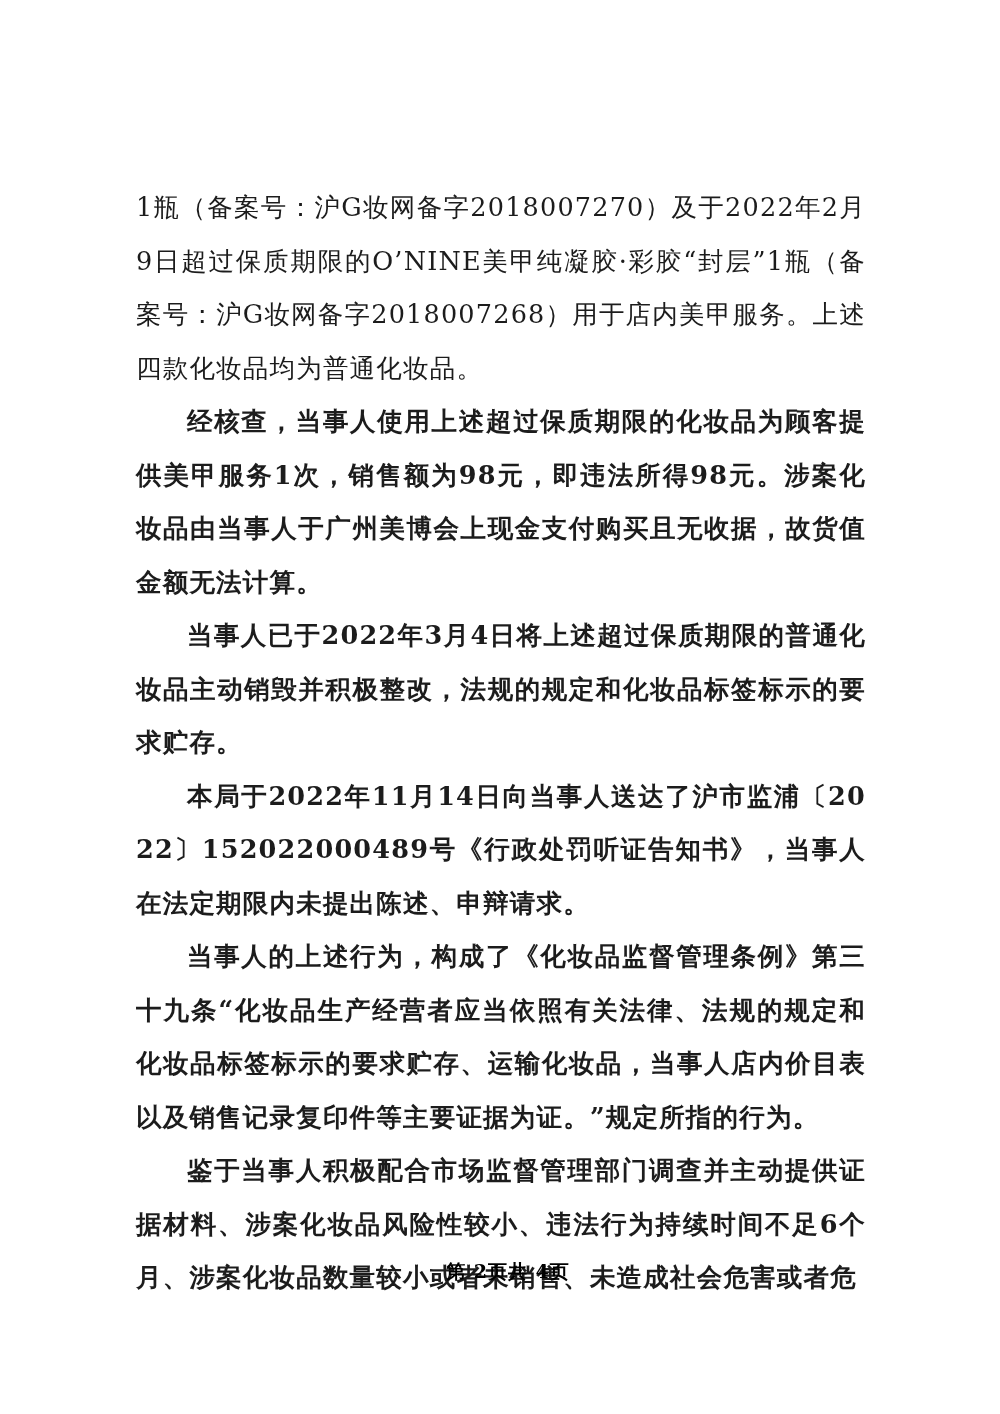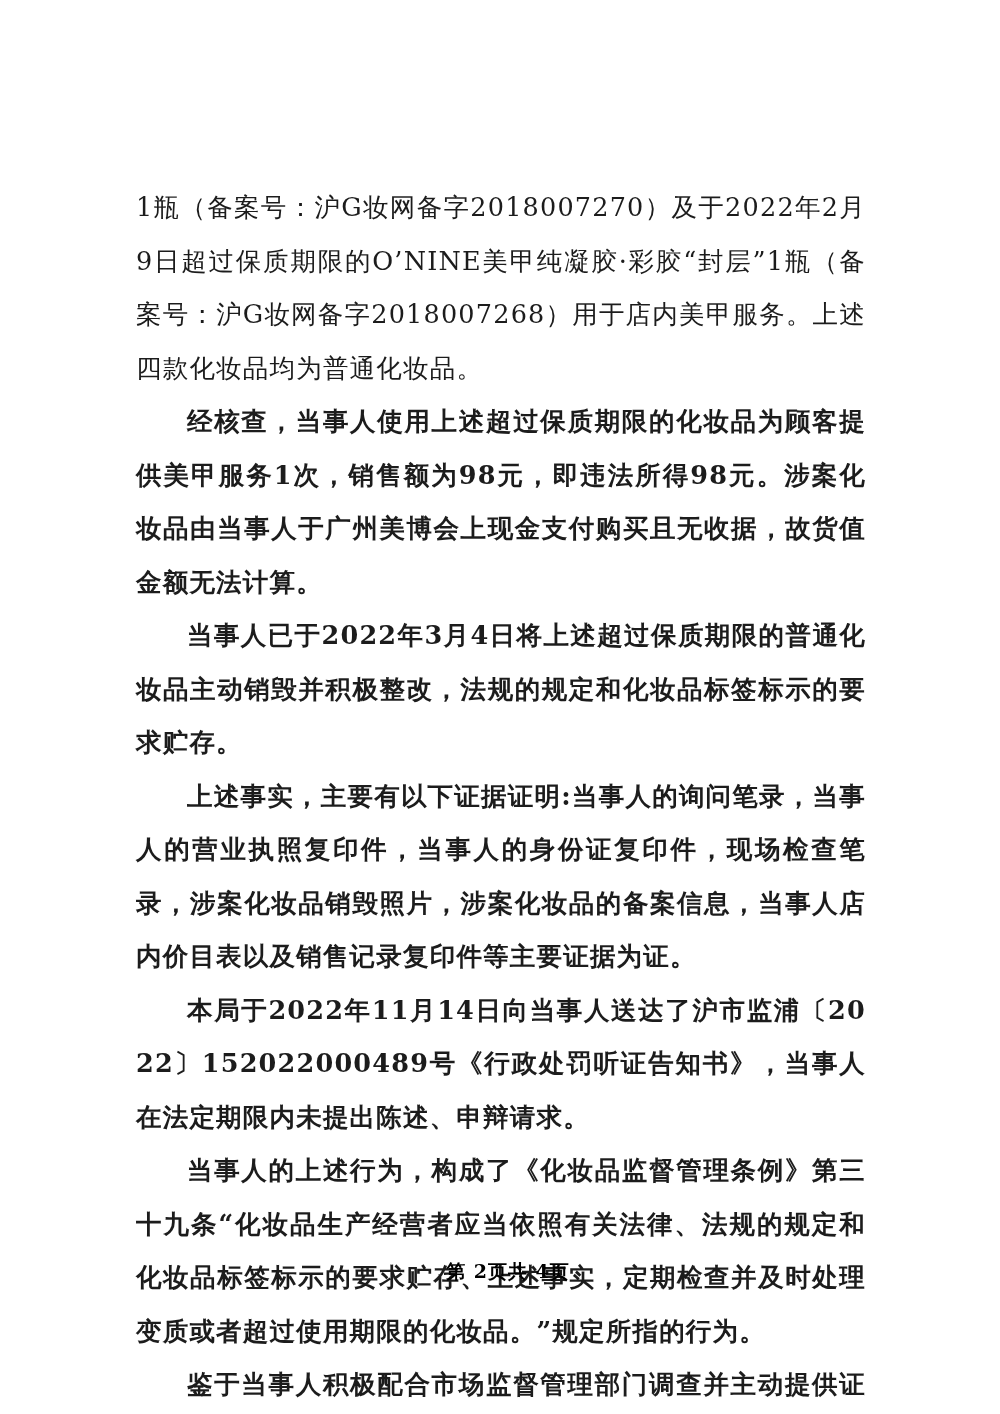--- a/index.html
+++ b/index.html
@@ -57,19 +57,18 @@
     }
   </style>
 </head>
 <body>
 
 <div class="page">
   <div class="body-text">
     <p class="para">1瓶（备案号：沪G妆网备字2018007270）及于2022年2月9日超过保质期限的O’NINE美甲纯凝胶·彩胶“封层”1瓶（备案号：沪G妆网备字2018007268）用于店内美甲服务。上述四款化妆品均为普通化妆品。</p>
     <p class="para indent">经核查，当事人使用上述超过保质期限的化妆品为顾客提供美甲服务1次，销售额为98元，即违法所得98元。涉案化妆品由当事人于广州美博会上现金支付购买且无收据，故货值金额无法计算。</p>
     <p class="para indent">当事人已于2022年3月4日将上述超过保质期限的普通化妆品主动销毁并积极整改，法规的规定和化妆品标签标示的要求贮存。</p>
-    <p class="para indent">上述事实，主要有以下证据证明:当事人的询问笔录，当事人的营业执照复印件，当事人的身份证复印件，现场检查笔录，涉案化妆品销毁照片，涉案化妆品的备案信息，当事人店内价目表以及销售记录复印件等主要证据为证。</p>
     <p class="para indent">本局于2022年11月14日向当事人送达了沪市监浦〔2022〕152022000489号《行政处罚听证告知书》，当事人在法定期限内未提出陈述、申辩请求。</p>
-    <p class="para indent">当事人的上述行为，构成了《化妆品监督管理条例》第三十九条“化妆品生产经营者应当依照有关法律、法规的规定和化妆品标签标示的要求贮存、上述事实，定期检查并及时处理变质或者超过使用期限的化妆品。”规定所指的行为。</p>
+    <p class="para indent">当事人的上述行为，构成了《化妆品监督管理条例》第三十九条“化妆品生产经营者应当依照有关法律、法规的规定和化妆品标签标示的要求贮存、运输化妆品，当事人店内价目表以及销售记录复印件等主要证据为证。”规定所指的行为。</p>
     <p class="para indent">鉴于当事人积极配合市场监督管理部门调查并主动提供证据材料、涉案化妆品风险性较小、违法行为持续时间不足6个月、涉案化妆品数量较小或者未销售、未造成社会危害或者危</p>
   </div>
   <div class="footer">第 2页共 4页</div>
 </div>
 
 </body></html>

